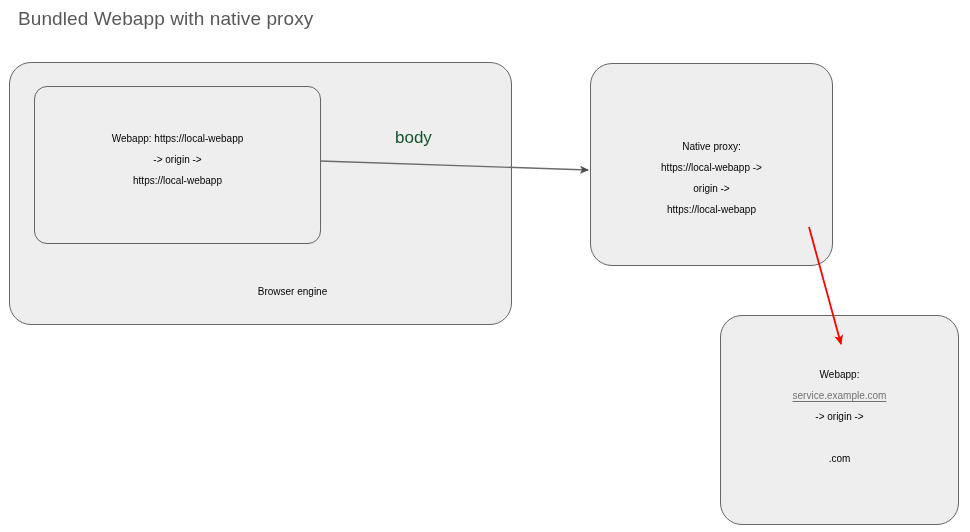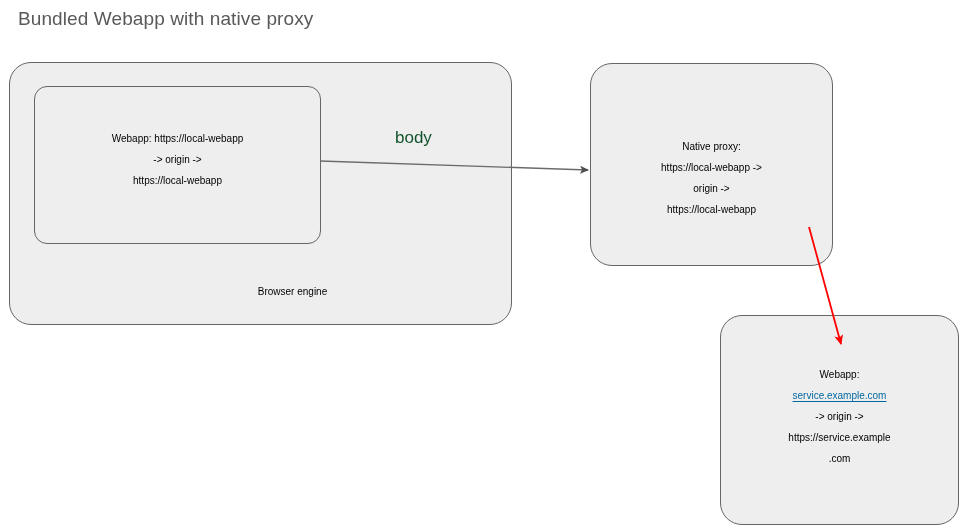--- a/index.html
+++ b/index.html
@@ -98,21 +98,21 @@
     width: 239px;
     height: 210px;
     border-radius: 22px;
   }
   #service-label {
     top: 364px;
     left: 720px;
     width: 239px;
   }
   .svc-link {
-    color: #0369a1;
+    color: #737373;
     text-decoration: underline;
     text-underline-offset: 2px;
   }
 
   
   .edge-label {
     position: absolute;
     white-space: nowrap;
   }
   #body-label {
@@ -152,21 +152,21 @@
 -&gt; origin -&gt;
 https://local-webapp</div>
 
   <div class="box" id="native-proxy-box"></div>
   <div class="box-label" id="native-proxy-label">Native proxy:
 https://local-webapp -&gt;
 origin -&gt;
 https://local-webapp</div>
 
   <div class="box" id="service-box"></div>
-  <div class="box-label" id="service-label"><span>Webapp:</span><br><a class="svc-link" href="#">service.example.com</a><br><span>-&gt; origin -&gt;</span><br><span>https://service.example</span><br><span>.com</span></div>
+  <div class="box-label" id="service-label"><span>Webapp:</span><br><a class="svc-link" href="#">service.example.com</a><br><span>-&gt; origin -&gt;</span><br><br><span>.com</span></div>
 
   <div class="edge-label" id="body-label">body</div>
 
   <svg class="overlay" viewBox="0 0 970 532">
     <defs>
       <marker id="arrow-gray" markerWidth="9" markerHeight="8" refX="8" refY="4" orient="auto" markerUnits="userSpaceOnUse">
         <path d="M0,0 L9,4 L0,8 L2.2,4 z" fill="#4d4d4d"></path>
       </marker>
       <marker id="arrow-red" markerWidth="10" markerHeight="9" refX="9" refY="4.5" orient="auto" markerUnits="userSpaceOnUse">
         <path d="M0,0 L10,4.5 L0,9 L2.4,4.5 z" fill="#ff0000"></path>

